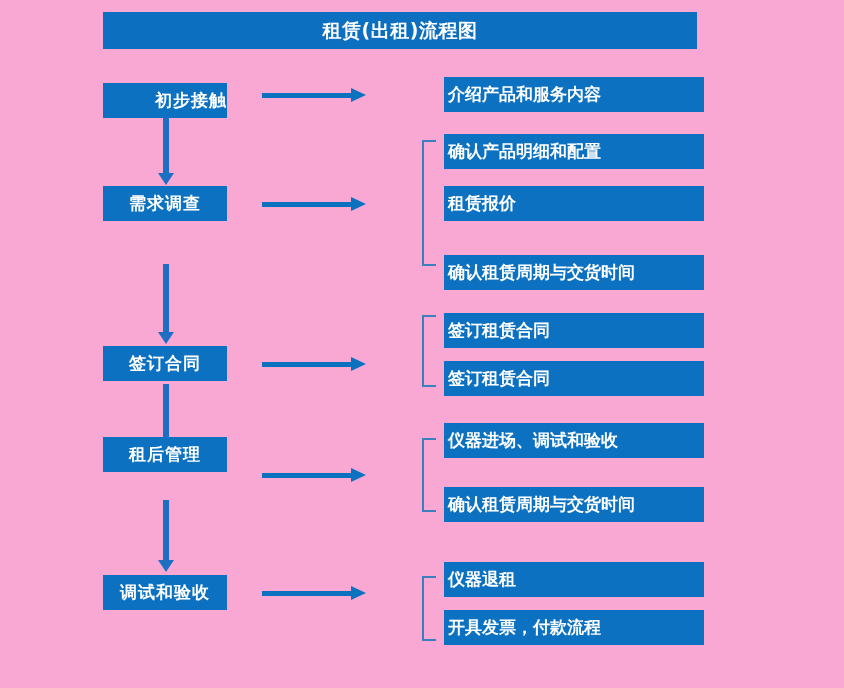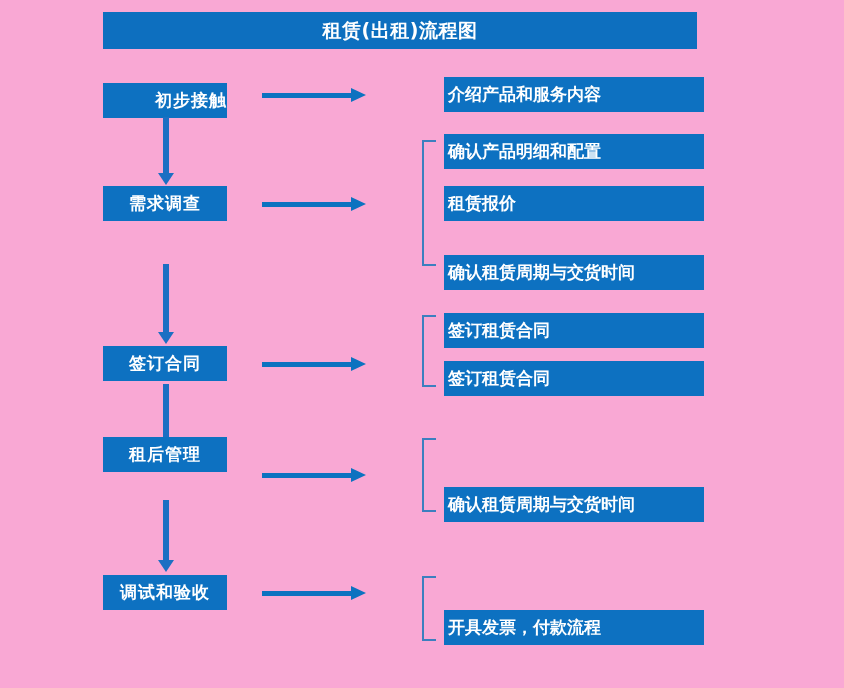--- a/index.html
+++ b/index.html
@@ -232,20 +232,23 @@
   </div>
   <div class="h-arrow" style="top:468px;">
     <div class="shaft"></div>
     <div class="head"></div>
   </div>
   <div class="bracket" style="top:438px; height:74px;">
     <div class="spine"></div>
     <div class="stub top"></div>
     <div class="stub bottom"></div>
   </div>
+  <div class="node task" style="top:423px;">
+    <span class="node-text">仪器进场、调试和验收</span>
+  </div>
   <div class="node task" style="top:487px;">
     <span class="node-text">确认租赁周期与交货时间</span>
   </div>
 
   <div class="v-arrow" style="top:500px; height:72px;">
     <div class="shaft" style="height:60px;"></div>
     <div class="head"></div>
   </div>
 
   <div class="node stage" style="top:575px;">
@@ -253,17 +256,20 @@
   </div>
   <div class="h-arrow" style="top:586px;">
     <div class="shaft"></div>
     <div class="head"></div>
   </div>
   <div class="bracket" style="top:576px; height:65px;">
     <div class="spine"></div>
     <div class="stub top"></div>
     <div class="stub bottom"></div>
   </div>
+  <div class="node task" style="top:562px;">
+    <span class="node-text">仪器退租</span>
+  </div>
   <div class="node task" style="top:610px;">
     <span class="node-text">开具发票，付款流程</span>
   </div>
 
 </div>
 
 </body></html>

